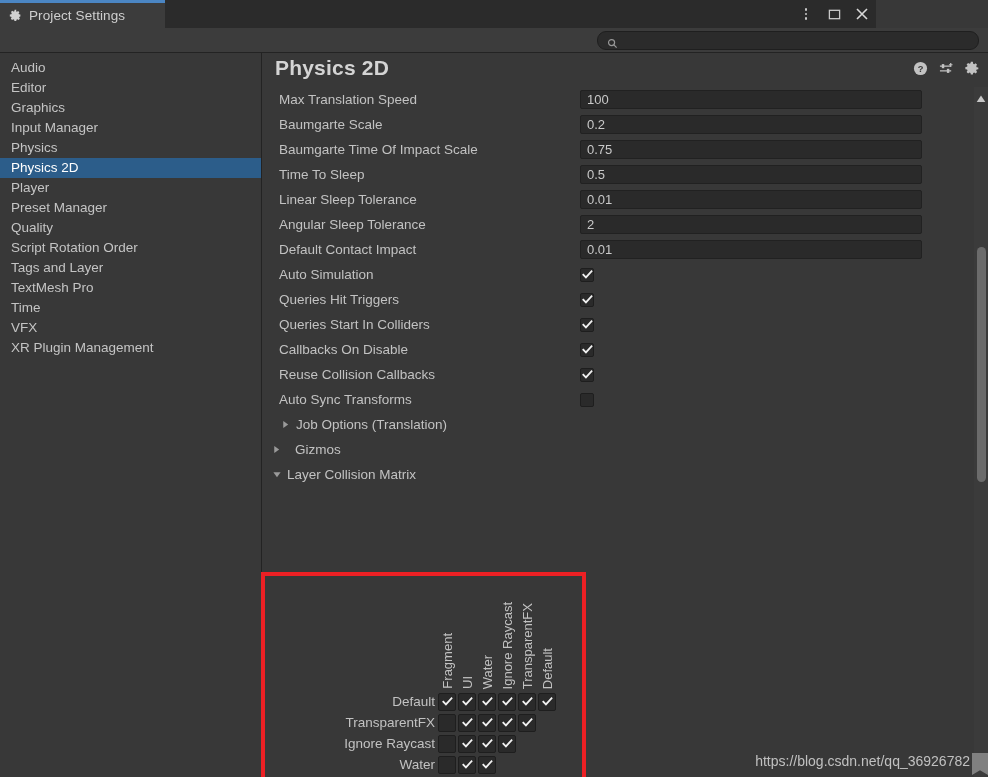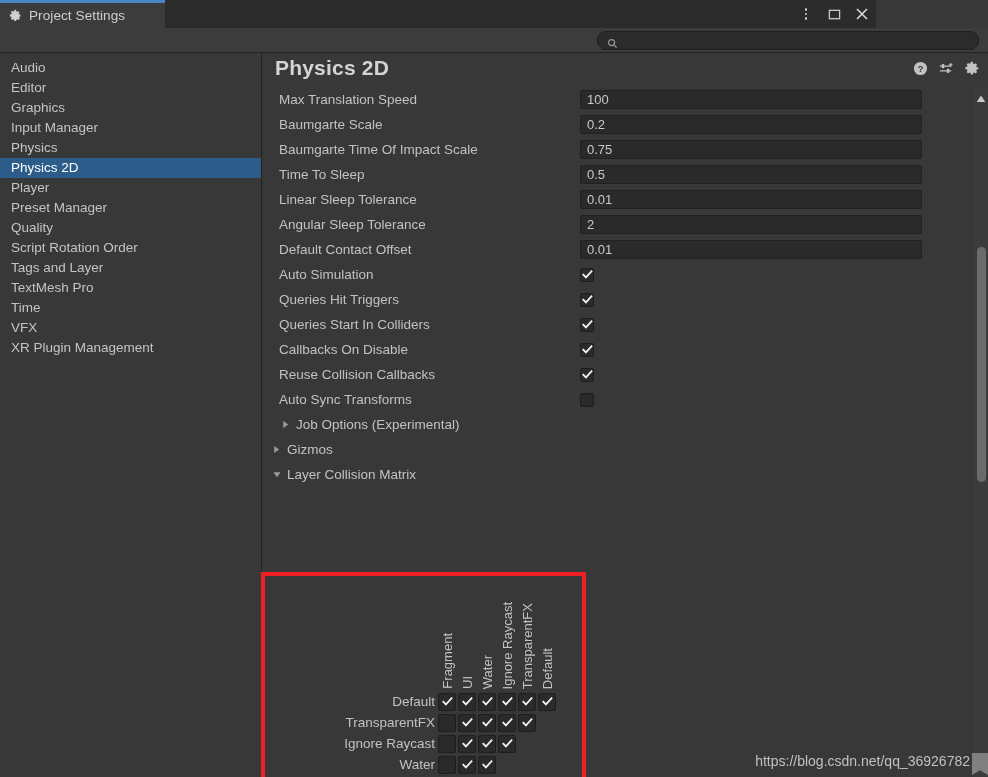--- a/index.html
+++ b/index.html
@@ -325,21 +325,21 @@
               <input type="text" value="0.01" style="">
             </div>
           </div>
           <div class="prow">
             <div class="plabel">Angular Sleep Tolerance</div>
             <div class="pfield">
               <input type="text" value="2" style="">
             </div>
           </div>
           <div class="prow">
-            <div class="plabel">Default Contact Offset</div>
+            <div class="plabel">Default Contact Impact</div>
             <div class="pfield">
               <input type="text" value="0.01" style="">
             </div>
           </div>
           <div class="prow">
             <div class="plabel">Auto Simulation</div>
             <div class="cbox">
               <svg width="11" height="11" viewBox="0 0 12 12">
                 <path d="M1.4 6.2 L4.3 9.2 L10.4 2.4" stroke="#f2f2f2" stroke-width="1.9" fill="none" stroke-linecap="square"></path>
               </svg>
@@ -380,29 +380,29 @@
           <div class="prow">
             <div class="plabel">Auto Sync Transforms</div>
             <div class="cbox off"></div>
           </div>
           <div class="foldrow" style="padding-left: 17px;">
             <span class="tri">
               <svg width="9" height="9" viewBox="0 0 10 10">
                 <path d="M2.5 1 L8 5 L2.5 9 Z" fill="#9a9a9a"></path>
               </svg>
             </span>
-            <span style="padding-left: 4px;">Job Options (Experimental)</span>
+            <span style="padding-left: 4px;">Job Options (Translation)</span>
           </div>
           <div class="foldrow" style="padding-left: 8px;">
             <span class="tri">
               <svg width="9" height="9" viewBox="0 0 10 10">
                 <path d="M2.5 1 L8 5 L2.5 9 Z" fill="#9a9a9a"></path>
               </svg>
             </span>
-            <span style="padding-left: 4px;">Gizmos</span>
+            <span style="padding-left: 4px; margin-left: 8px;">Gizmos</span>
           </div>
           <div class="foldrow" style="padding-left: 8px;">
             <span class="tri">
               <svg width="10" height="9" viewBox="0 0 10 10">
                 <path d="M1 2.5 L9 2.5 L5 8 Z" fill="#9a9a9a"></path>
               </svg>
             </span>
             <span style="padding-left: 4px;">Layer Collision Matrix</span>
           </div>
         </div>

